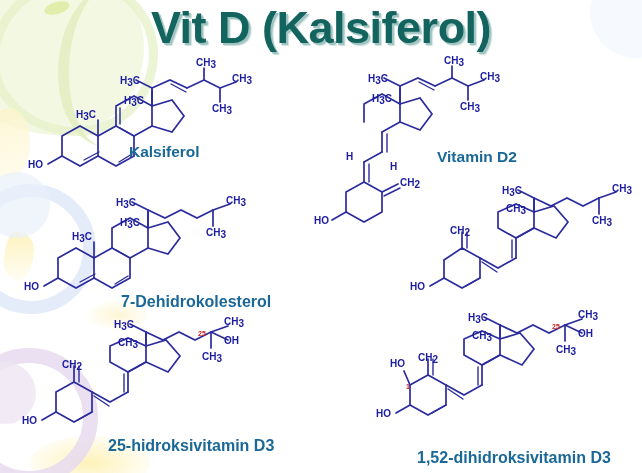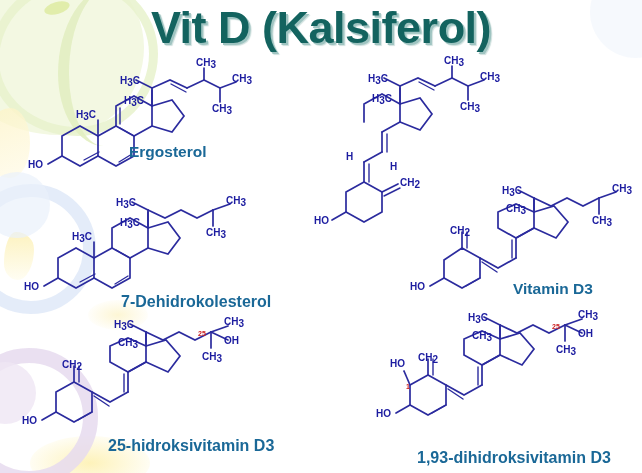--- a/index.html
+++ b/index.html
@@ -166,21 +166,21 @@
 
     <path class="bond" d="M38,98 L24,106"></path>
     <text x="4" y="110">HO</text>
     <text x="96" y="26">H<tspan class="sub" dy="2">3</tspan><tspan dy="-2">C</tspan></text>
     <text x="100" y="46">H<tspan class="sub" dy="2">3</tspan><tspan dy="-2">C</tspan></text>
     <text x="52" y="60">H<tspan class="sub" dy="2">3</tspan><tspan dy="-2">C</tspan></text>
     <text x="172" y="8">CH<tspan class="sub" dy="2">3</tspan></text>
     <text x="208" y="24">CH<tspan class="sub" dy="2">3</tspan></text>
     <text x="188" y="54">CH<tspan class="sub" dy="2">3</tspan></text>
   </svg>
-  <div class="mol-label" style="left:129px;top:143px;">Ergosterol</div>
+  <div class="mol-label" style="left:129px;top:143px;">Kalsiferol</div>
 
   <svg class="mol" style="left:328px;top:60px;" width="215" height="165" viewBox="0 0 215 165">
 
     <path class="bond" d="M36,62 L36,44 L54,34 L72,44 L72,62 L54,72"></path>
     <path class="bond" d="M72,44 L92,38 L104,54 L92,70 L72,62"></path>
     <path class="bond" d="M72,44 L72,28"></path>
 
     <path class="bond" d="M72,44 L72,26 L56,18"></path>
     <path class="bond" d="M72,26 L90,18 L107,26"></path>
     <path class="bond-thin" d="M91,22 L106,30"></path>
@@ -203,20 +203,21 @@
     <text x="-14" y="164">HO</text>
     <text x="40" y="22">H<tspan class="sub" dy="2">3</tspan><tspan dy="-2">C</tspan></text>
     <text x="44" y="42">H<tspan class="sub" dy="2">3</tspan><tspan dy="-2">C</tspan></text>
     <text x="116" y="4">CH<tspan class="sub" dy="2">3</tspan></text>
     <text x="152" y="20">CH<tspan class="sub" dy="2">3</tspan></text>
     <text x="132" y="50">CH<tspan class="sub" dy="2">3</tspan></text>
     <text x="18" y="100">H</text>
     <text x="62" y="110">H</text>
     <text x="72" y="126">CH<tspan class="sub" dy="2">2</tspan></text>
   </svg>
+  <div class="mol-label" style="left:437px;top:148px;">Vitamin D2</div>
 
   <svg class="mol" style="left:22px;top:198px;" width="218" height="102" viewBox="0 0 218 102">
     <path class="bond" d="M36,80 L36,60 L54,50 L72,60 L72,80 L54,90 Z"></path>
     <path class="bond-thin" d="M58,84 L73,76"></path>
     <path class="bond" d="M72,60 L90,50 L108,60 L108,80 L90,90 L72,80"></path>
     <path class="bond-thin" d="M94,52 L108,60"></path>
     <path class="bond-thin" d="M93,86 L106,78"></path>
     <path class="bond" d="M90,50 L90,30 L108,20 L126,30 L126,50 L108,60"></path>
     <path class="bond" d="M126,30 L146,24 L158,40 L146,56 L126,50"></path>
     <path class="bond" d="M72,60 L72,44"></path>
@@ -260,21 +261,20 @@
     <path class="bond" d="M187,0 L204,-6"></path>
 
     <path class="bond" d="M32,80 L18,88"></path>
     <text x="-2" y="92">HO</text>
     <text x="38" y="36">CH<tspan class="sub" dy="2">2</tspan></text>
     <text x="90" y="-4">H<tspan class="sub" dy="2">3</tspan><tspan dy="-2">C</tspan></text>
     <text x="94" y="14">CH<tspan class="sub" dy="2">3</tspan></text>
     <text x="200" y="-6">CH<tspan class="sub" dy="2">3</tspan></text>
     <text x="180" y="26">CH<tspan class="sub" dy="2">3</tspan></text>
   </svg>
-  <div class="mol-label" style="left:513px;top:280px;">Vitamin D3</div>
 
   <svg class="mol" style="left:22px;top:330px;" width="230" height="110" viewBox="0 0 230 110">
     <path class="bond" d="M34,62 L34,82 L52,92 L70,82 L70,62 L52,52 Z"></path>
     <path class="bond-thin" d="M56,90 L70,82"></path>
     <path class="bond" d="M52,52 L52,36"></path>
     <path class="bond-thin" d="M57,52 L57,36"></path>
     <path class="bond" d="M70,62 L88,72 L106,62"></path>
     <path class="bond-thin" d="M72,66 L87,76"></path>
     <path class="bond" d="M106,62 L106,42 L124,32"></path>
     <path class="bond-thin" d="M102,62 L102,44"></path>
@@ -322,15 +322,15 @@
     <text x="10" y="42">HO</text>
     <text class="num" x="26" y="64">1</text>
     <text x="38" y="36">CH<tspan class="sub" dy="2">2</tspan></text>
     <text x="88" y="-4">H<tspan class="sub" dy="2">3</tspan><tspan dy="-2">C</tspan></text>
     <text x="92" y="14">CH<tspan class="sub" dy="2">3</tspan></text>
     <text x="198" y="-7">CH<tspan class="sub" dy="2">3</tspan></text>
     <text x="198" y="12">OH</text>
     <text x="176" y="28">CH<tspan class="sub" dy="2">3</tspan></text>
     <text class="num" x="172" y="4">25</text>
   </svg>
-  <div class="mol-label big" style="left:417px;top:427px;">1,93-dihidroksivitamin D3</div>
+  <div class="mol-label big" style="left:417px;top:427px;">1,52-dihidroksivitamin D3</div>
 
 </div>
 
 </body></html>

